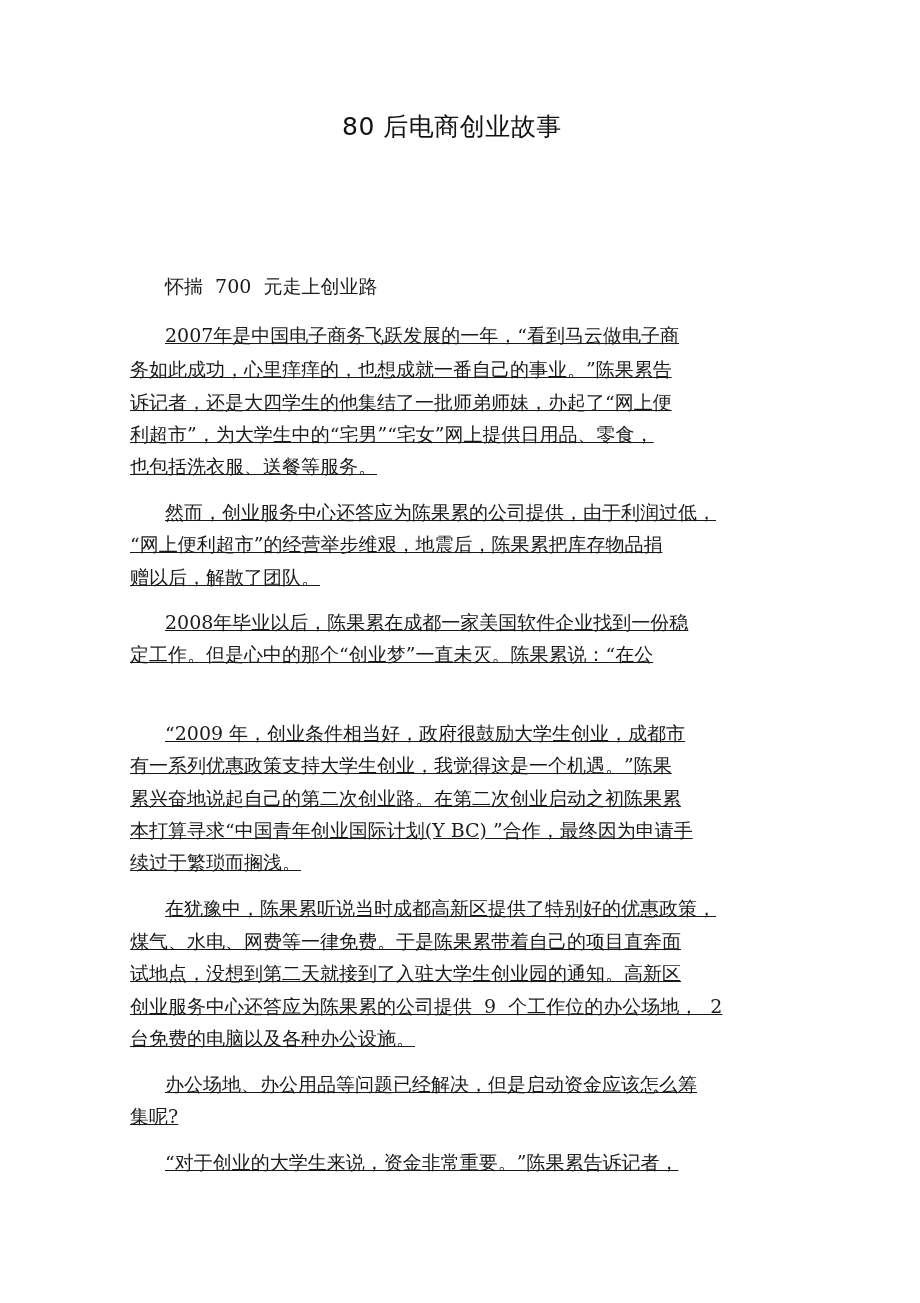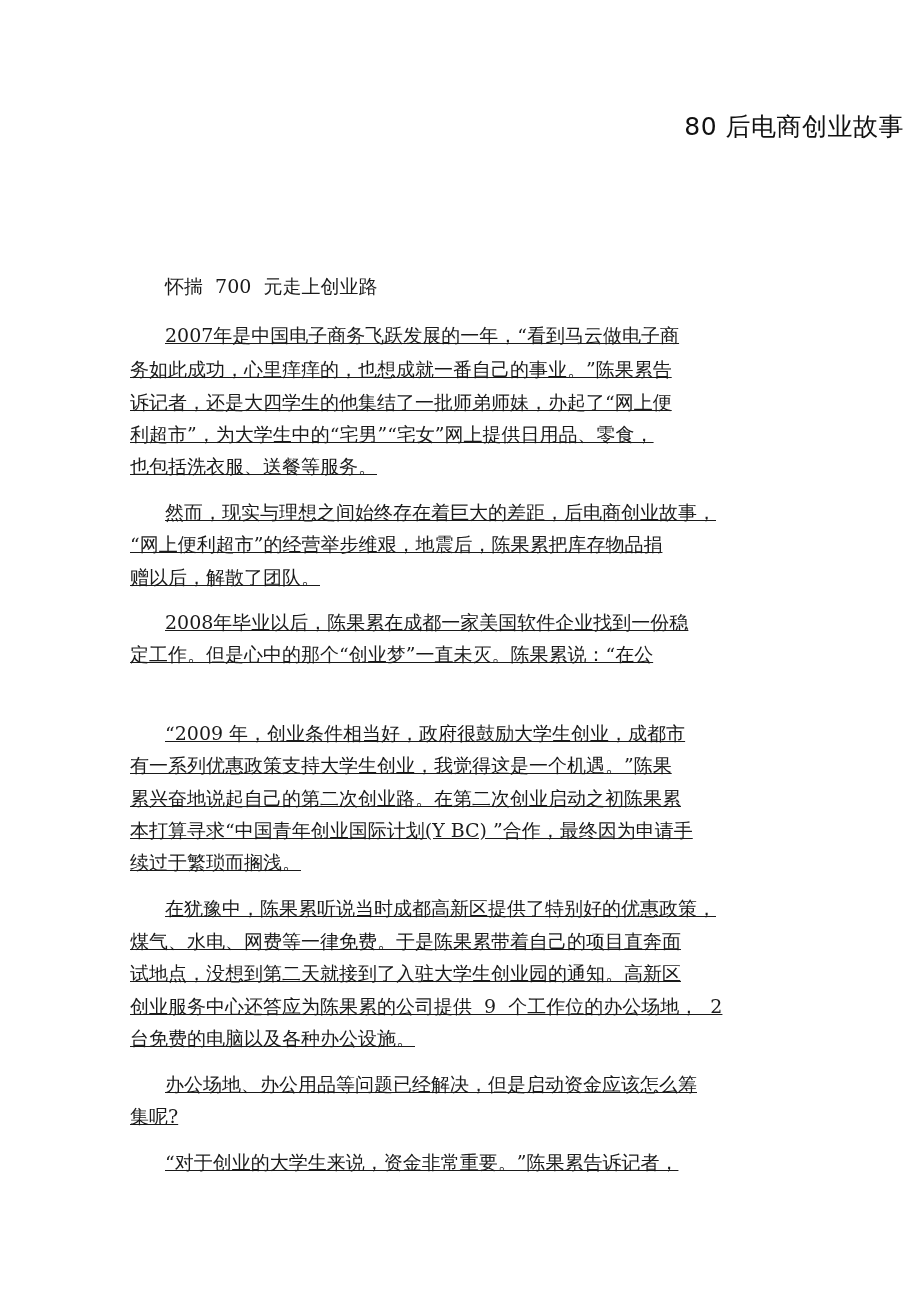--- a/index.html
+++ b/index.html
@@ -1,38 +1,38 @@
 <!DOCTYPE html>
 <html><head>
 <meta charset="utf-8">
 <style>
   html, body { margin: 0; padding: 0; background: #ffffff; }
   body { width: 920px; height: 1303px; position: relative; overflow: hidden;
          font-family: "DejaVu Serif", "Liberation Serif", serif; color: #1a1a1a; }
   .page { position: absolute; left: 0; top: 0; width: 920px; height: 1303px; background: #fff; }
-  .title { position: absolute; top: 110px; left: 0; width: 904px; text-align: right;
+  .title { position: absolute; top: 110px; left: 0; width: 904px; text-align: center;
            font-family: "DejaVu Sans", "Liberation Sans", sans-serif; font-size: 25px; color: #111; letter-spacing: 0.5px; }
   .subhead { position: absolute; left: 165px; top: 274px; font-size: 19px; white-space: pre; }
   .line { position: absolute; left: 130px; font-size: 19px; white-space: pre; line-height: 24px; text-decoration: underline; }
   .indent { left: 165px; }
 </style>
 </head>
 <body>
 
 <div class="page">
   <div class="title">80 后电商创业故事</div>
   <div class="subhead">怀揣  700  元走上创业路</div>
 
   <div class="line indent" style="top:323px">2007年是中国电子商务飞跃发展的一年，“看到马云做电子商</div>
   <div class="line" style="top:390px">诉记者，还是大四学生的他集结了一批师弟师妹，办起了“网上便</div>
   <div class="line" style="top:357px">务如此成功，心里痒痒的，也想成就一番自己的事业。”陈果累告</div>
   <div class="line" style="top:422px">利超市”，为大学生中的“宅男”“宅女”网上提供日用品、零食，</div>
   <div class="line" style="top:454px">也包括洗衣服、送餐等服务。</div>
 
-  <div class="line indent" style="top:500px">然而，现实与理想之间始终存在着巨大的差距，后电商创业故事，</div>
+  <div class="line indent" style="top:500px">然而，创业服务中心还答应为陈果累的公司提供，由于利润过低，</div>
   <div class="line" style="top:532px">“网上便利超市”的经营举步维艰，地震后，陈果累把库存物品捐</div>
   <div class="line" style="top:565px">赠以后，解散了团队。</div>
 
   <div class="line indent" style="top:610px">2008年毕业以后，陈果累在成都一家美国软件企业找到一份稳</div>
   <div class="line" style="top:642px">定工作。但是心中的那个“创业梦”一直未灭。陈果累说：“在公</div>
 
   <div class="line indent" style="top:721px">“2009 年，创业条件相当好，政府很鼓励大学生创业，成都市</div>
   <div class="line" style="top:753px">有一系列优惠政策支持大学生创业，我觉得这是一个机遇。”陈果</div>
   <div class="line" style="top:786px">累兴奋地说起自己的第二次创业路。在第二次创业启动之初陈果累</div>
   <div class="line" style="top:818px">本打算寻求“中国青年创业国际计划(Y BC) ”合作，最终因为申请手</div>

